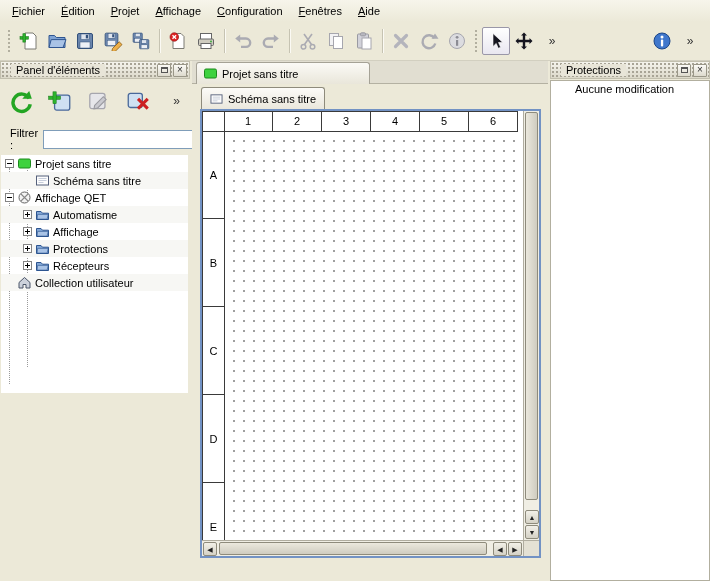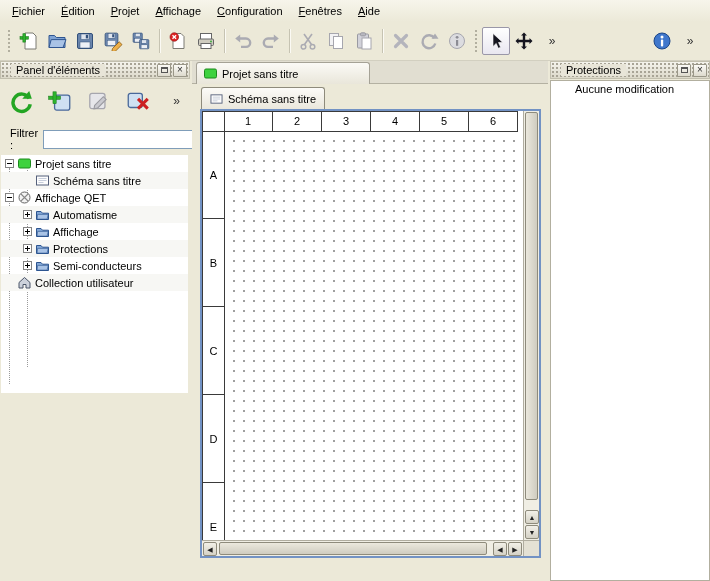--- a/index.html
+++ b/index.html
@@ -409,21 +409,21 @@
             <path d="M1.6 6.4 h10.6 l-1.1 4.7 h-10 z" fill="#a9c3e6" stroke="#2d5590" stroke-width="0.6"></path>
           </svg>
         <span class="tl">Protections</span>
       </div>
       <div class="trow l1">
         <span class="exp plus"></span>
         <svg class="tico" viewBox="0 0 13 13">
             <path d="M0.5 3.5 h4.5 l1.5 1.7 h6 v6.3 h-12 z" fill="#83a7d6" stroke="#2d5590"></path>
             <path d="M1.6 6.4 h10.6 l-1.1 4.7 h-10 z" fill="#a9c3e6" stroke="#2d5590" stroke-width="0.6"></path>
           </svg>
-        <span class="tl">Semi-conducteurs</span>
+        <span class="tl">Récepteurs</span>
       </div>
       <div class="trow l0">
         <span class="exp none"></span>
         <svg class="tico" viewBox="0 0 13 13">
             <path d="M1 6.5 L6.5 1.5 L12 6.5 V12 H8 V8.5 H5 V12 H1 Z" fill="#cdd2dc" stroke="#4a5568"></path>
           </svg>
         <span class="tl">Collection utilisateur</span>
       </div>
       <div class="vline vl-root"></div>
       <div class="vline vl-projet"></div>

